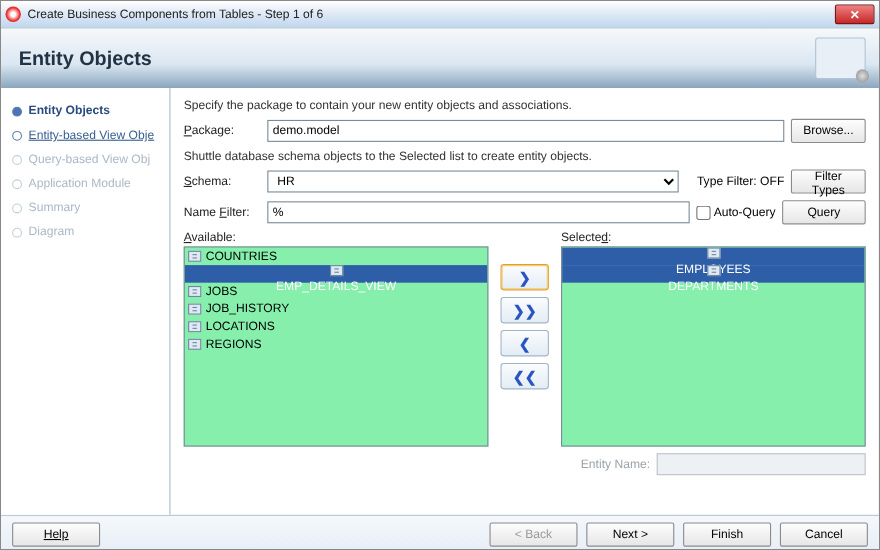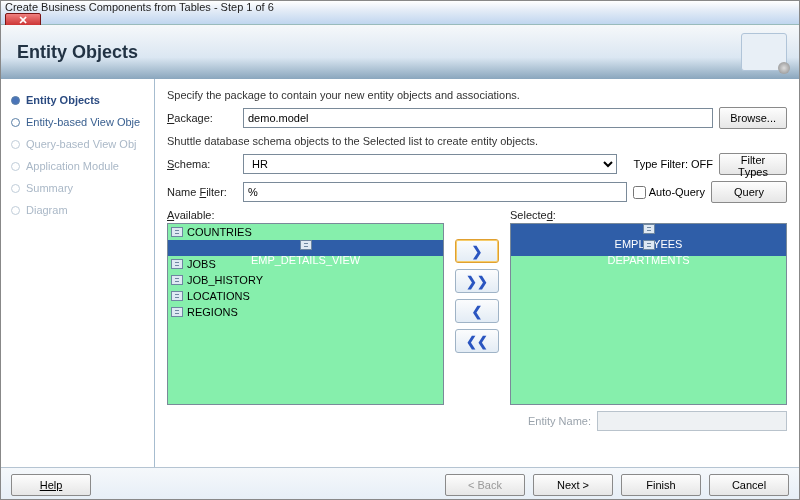--- a/index.html
+++ b/index.html
@@ -1,31 +1,31 @@
 <!DOCTYPE html>
 <html><head>
 <meta charset="utf-8">
 <style>
   * { box-sizing: border-box; margin: 0; padding: 0; font-family: Tahoma, Arial, sans-serif; font-size: 11px; }
   body { background: #fff; width: 800px; height: 500px; overflow: hidden; border: 1px solid #888; }
-  .titlebar { height: 24px; background: linear-gradient(#fff, #e4ecf7 40%, #c0d6ef); display: flex; padding: 0 4px; border-bottom: 1px solid #9bb; flex-direction: column; }
+  .titlebar { height: 24px; background: linear-gradient(#fff, #e4ecf7 40%, #c0d6ef); display: flex; align-items: center; padding: 12px 4px; border-bottom: 1px solid #9bb; }
   .titlebar .appicon { width: 14px; height: 14px; border-radius: 50%; background: radial-gradient(#fff 20%, #e33 60%, #a00); margin-right: 6px; }
   .titlebar .title { flex: 1; color: #222; }
   .titlebar .closebtn { width: 36px; height: 18px; background: linear-gradient(#f08080,#c62828); border: 1px solid #7a1515; border-radius: 2px; color:#fff; display:flex; align-items:center; justify-content:center; font-weight:bold; font-size:12px; }
   .banner { height: 54px; background: linear-gradient(#f6f8fa, #dbe7f2 60%, #8aa6bd); display:flex; align-items:center; padding:0 16px; position:relative; }
   .banner h1 { font-size:18px; font-weight:bold; color:#223344; }
   .banner .bicon { position:absolute; right:12px; top:8px; width:46px; height:38px; background:#e8eff6; border:1px solid #b0c4d8; border-radius:3px; }
   .banner .bicon::after { content:""; position:absolute; right:-4px; bottom:-4px; width:12px; height:12px; background:radial-gradient(#ddd,#888); border-radius:50%; }
   .body { display:flex; height: calc(500px - 24px - 54px - 34px); }
   .sidebar { width:154px; border-right:1px solid #a6bccf; background:#fff; padding:10px 4px 4px 10px; position:relative; }
   .step { display:flex; align-items:center; height:22px; color:#3a6090; white-space:nowrap; overflow:hidden; }
   .step .dot { width:9px; height:9px; border:1px solid #5a7fa6; border-radius:50%; background:#fff; margin-right:6px; flex-shrink:0; }
   .step.active { font-weight:bold; color:#2a4a80; }
   .step.active .dot { background:#4a74b8; }
-  .step.link { }
+  .step.link { text-decoration:underline; }
   .step.muted { color:#aab8c7; }
   .step.muted .dot { border-color:#c0cdd9; }
   .content { flex:1; padding:10px 12px; overflow:hidden; }
   .content .desc { color:#333; margin-bottom:6px; }
   .row { display:flex; align-items:center; margin-bottom:6px; gap:6px; }
   .lbl { width:70px; color:#222; }
   .lbl .ul { text-decoration: underline; }
   input[type=text], select { border:1px solid #7a8a99; background:#fff; height:20px; padding:0 4px; font-size:11px; }
   .btn { height:22px; background:linear-gradient(#fdfdfd,#e6e6e6); border:1px solid #8a8a8a; border-radius:2px; padding:0 10px; font-size:11px; cursor:pointer; }
   .cols { display:flex; gap:8px; margin-top:4px; }

